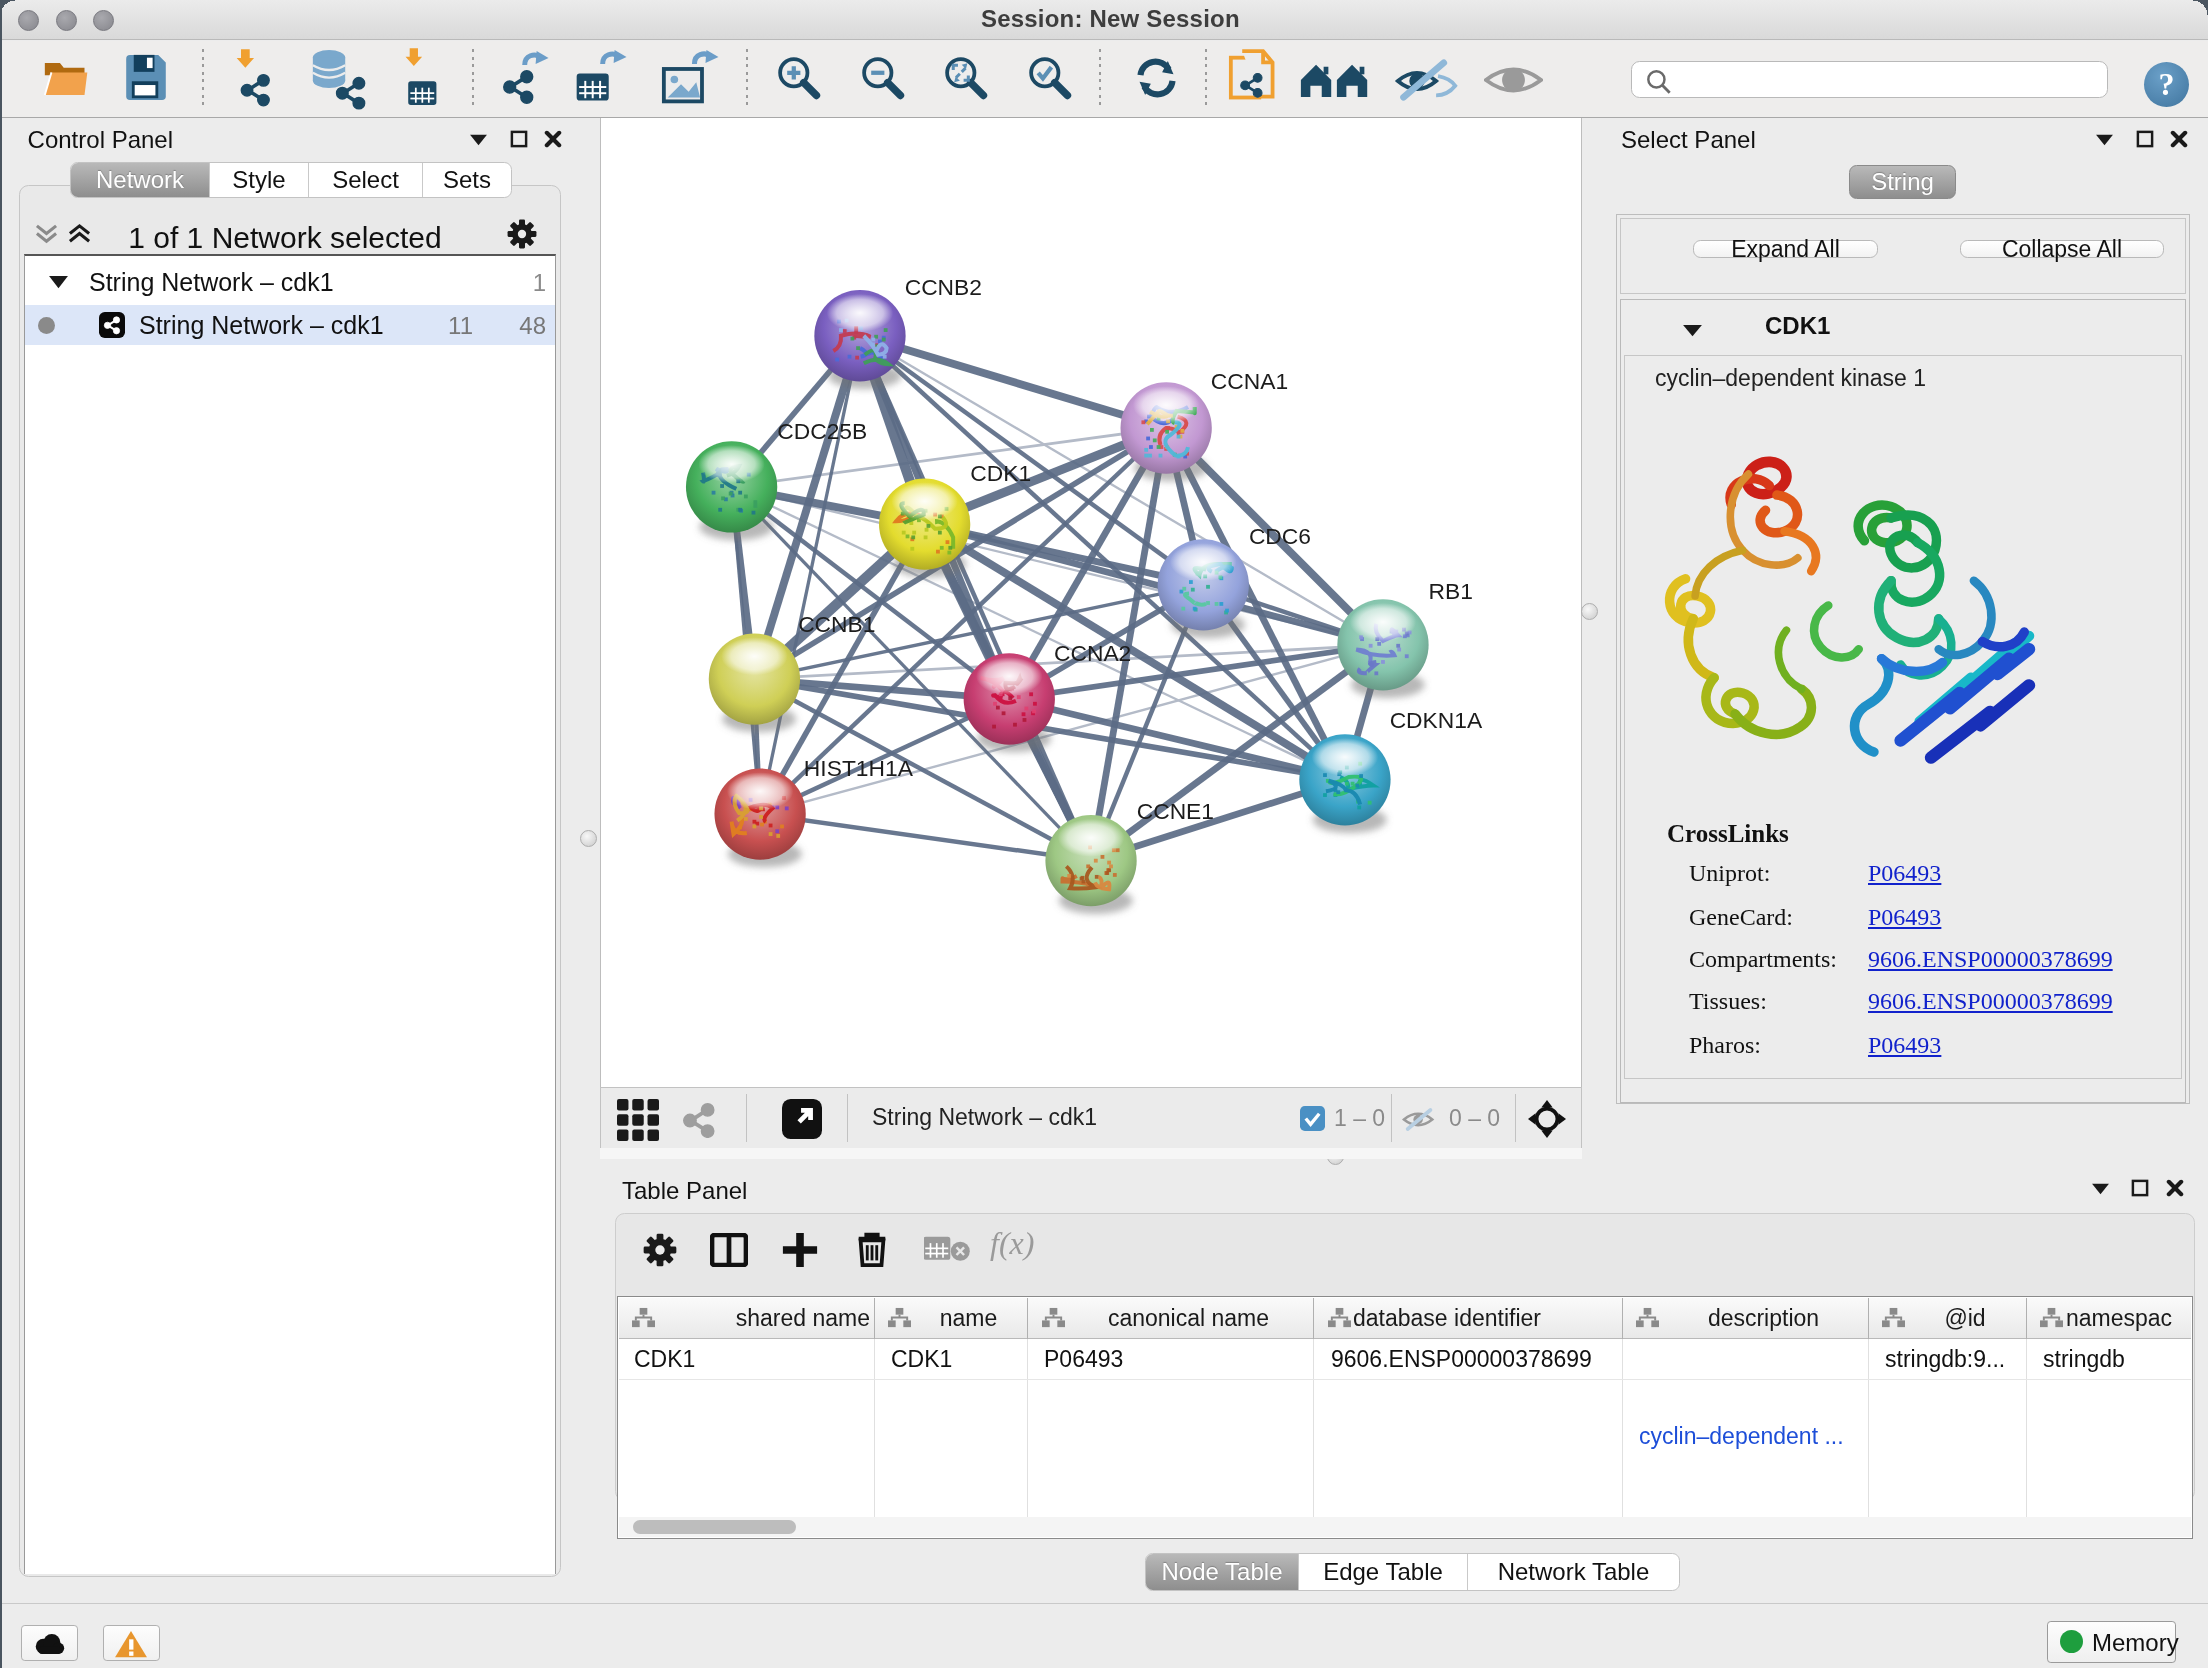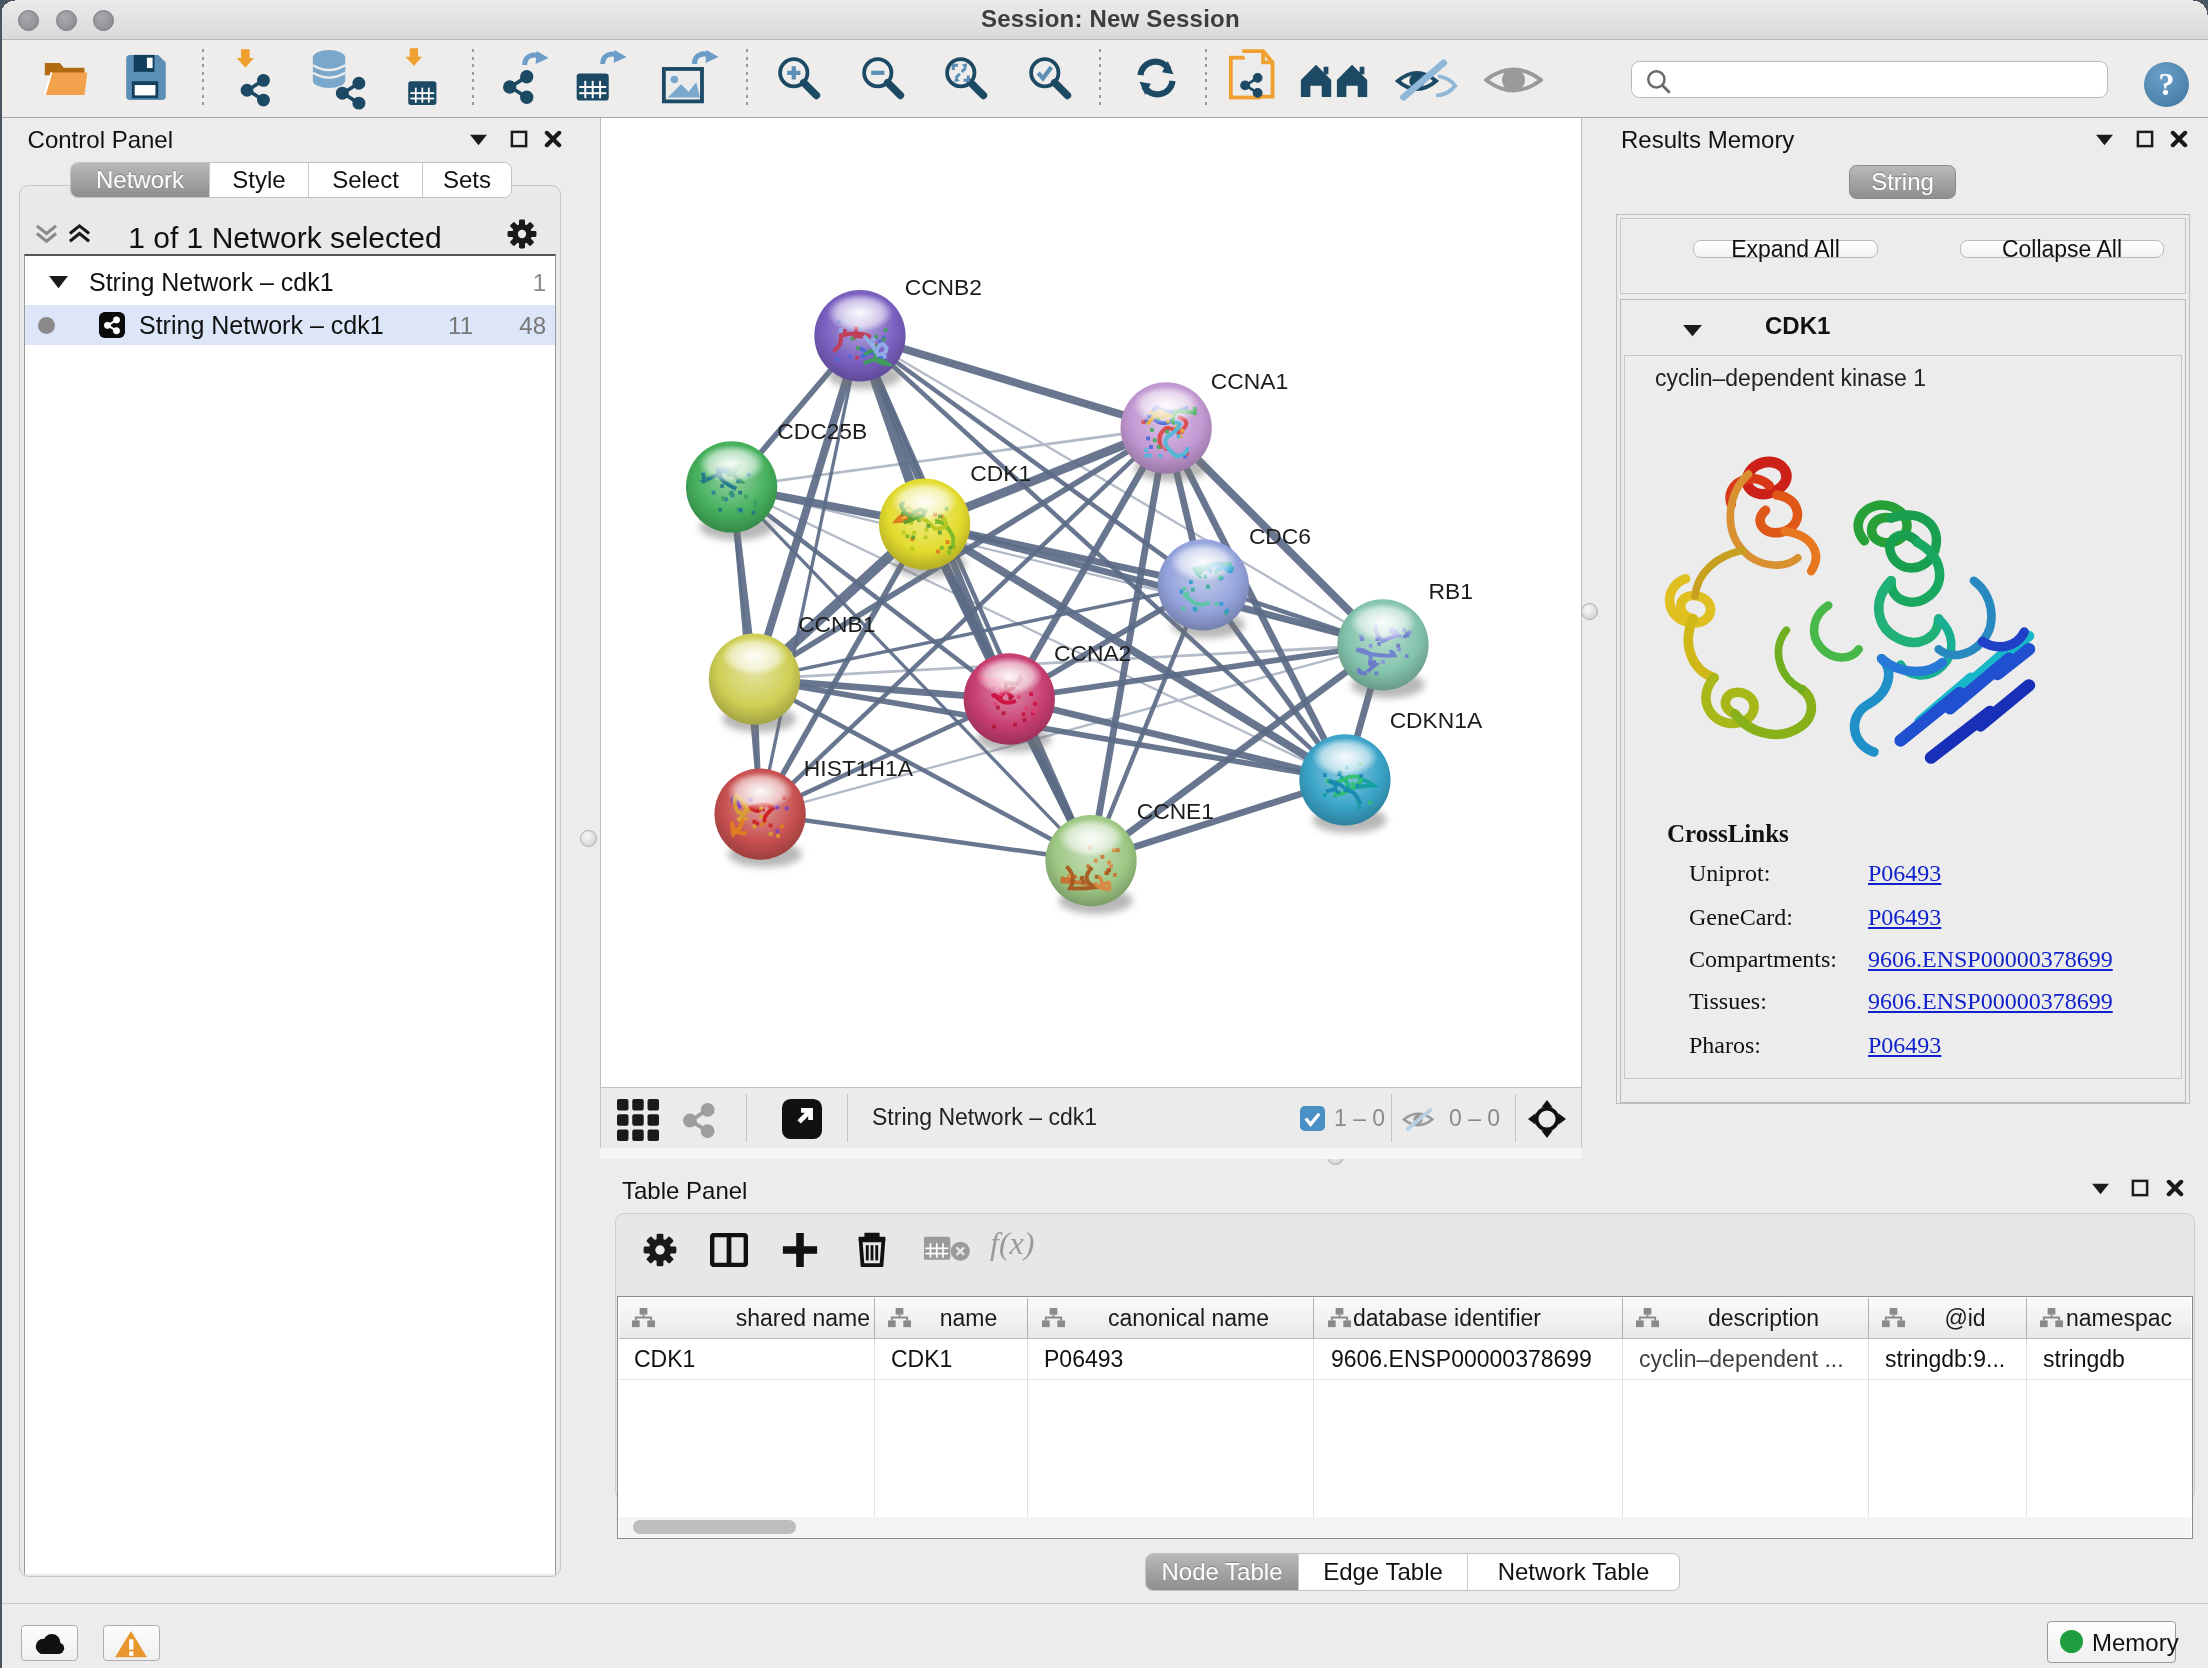--- a/index.html
+++ b/index.html
@@ -718,21 +718,21 @@
       <path d="M20 0 l6 8 h-12 z"></path>
       <path d="M20 40 l6 -8 h-12 z"></path>
       <path d="M0 20 l8 -6 v12 z"></path>
       <path d="M40 20 l-8 -6 v12 z"></path>
     </g>
   </svg>
 <div class="abs" style="left:580px;top:830px;width:17px;height:17px;border-radius:50%;background:radial-gradient(circle at 40% 35%,#f8f8f8,#c9c9c9);border:1px solid #adadad"></div>
 <div class="abs" style="left:1581px;top:603px;width:17px;height:17px;border-radius:50%;background:radial-gradient(circle at 40% 35%,#f8f8f8,#c9c9c9);border:1px solid #adadad"></div>
 <div class="abs" style="left:1327px;top:1148px;width:17px;height:17px;border-radius:50%;background:radial-gradient(circle at 40% 35%,#f8f8f8,#c9c9c9);border:1px solid #adadad"></div>
 <div class="abs" style="left:600px;top:1148px;width:982px;height:11.4px;background:#f6f6f6"></div>
-<div class="abs panel-title" style="left:1621px;top:126px">Results Memory</div>
+<div class="abs panel-title" style="left:1621px;top:126px">Select Panel</div>
 <svg style="position:absolute;left:2094px;top:132px;" width="21" height="15" viewBox="0 0 22 16">
     <path d="M2 3 h18 l-9 11 z" fill="#1a1a1a"></path>
   </svg>
 <svg style="position:absolute;left:2136px;top:130px;" width="18" height="18" viewBox="0 0 19 19">
     <rect x="2" y="2" width="15" height="15" fill="none" stroke="#1a1a1a" stroke-width="2.6"></rect>
   </svg>
 <svg style="position:absolute;left:2170px;top:130px;" width="18" height="18" viewBox="0 0 19 19">
     <path d="M3 3 L16 16 M16 3 L3 16" stroke="#1a1a1a" stroke-width="4.4" stroke-linecap="round"></path>
   </svg>
 <div class="abs" style="left:1849px;top:165px;width:107px;height:34px;background:linear-gradient(#b9b9b9,#8e8e8e);border:1px solid #8a8a8a;border-radius:7.6px;display:flex;align-items:center;justify-content:center;color:#fff;font-size:24px;text-shadow:0 -1px 1px rgba(0,0,0,0.25)">String</div>
@@ -903,21 +903,21 @@
     <rect x="17" y="14" width="8" height="7" fill="#8a8a8a"></rect>
     <path d="M13 8 v3 M5 14 v-3 h16 v3" stroke="#8a8a8a" stroke-width="2" fill="none"></path>
   </svg>
 <div class="abs" style="left:2066px;top:1305px;width:107px;text-align:center;font-size:23px;color:#1a1a1a;white-space:nowrap;overflow:hidden">namespace</div>
 <div class="abs" style="left:2026px;top:1298px;width:1px;height:41px;background:#b0b0b0"></div>
 <div class="abs" style="left:2026px;top:1339px;width:1px;height:198px;background:#e0e0e0"></div>
 <div class="abs" style="left:634px;top:1346px;font-size:23px;color:#111;white-space:nowrap">CDK1</div>
 <div class="abs" style="left:891px;top:1346px;font-size:23px;color:#111;white-space:nowrap">CDK1</div>
 <div class="abs" style="left:1044px;top:1346px;font-size:23px;color:#111;white-space:nowrap">P06493</div>
 <div class="abs" style="left:1331px;top:1346px;font-size:23px;color:#111;white-space:nowrap">9606.ENSP00000378699</div>
-<div class="abs" style="left:1639px;top:1346px;font-size:23px;color:#404040;white-space:nowrap">cyclin–dependent ...</div>
+<div class="abs" style="left:1639px;top:1423px;font-size:23px;color:#1d4ed8;white-space:nowrap">cyclin–dependent ...</div>
 <div class="abs" style="left:1885px;top:1346px;font-size:23px;color:#111;white-space:nowrap">stringdb:9...</div>
 <div class="abs" style="left:2043px;top:1346px;font-size:23px;color:#111;white-space:nowrap">stringdb</div>
 <div class="abs" style="left:619px;top:1379px;width:1572px;height:1px;background:#e6e6e6"></div>
 <div class="abs" style="left:619px;top:1517px;width:1572px;height:20px;background:#f4f4f4"></div>
 <div class="abs" style="left:633px;top:1520px;width:163px;height:14.3px;background:#bdbdbd;border-radius:7.6px"></div>
 <div class="seg" style="left:1145px;top:1553px;width:535px;height:38px">
     <div class="sel" style="width:153px">Node Table</div>
     <div style="width:169px">Edge Table</div>
     <div style="flex:1">Network Table</div>
   </div>

